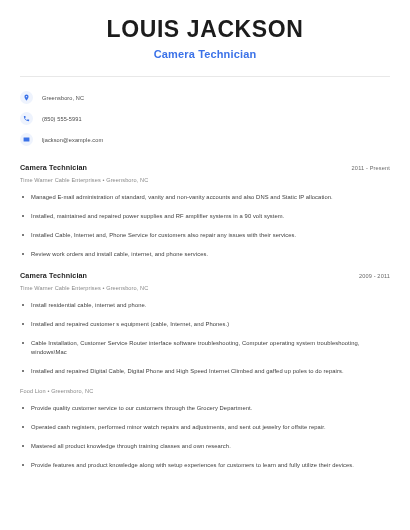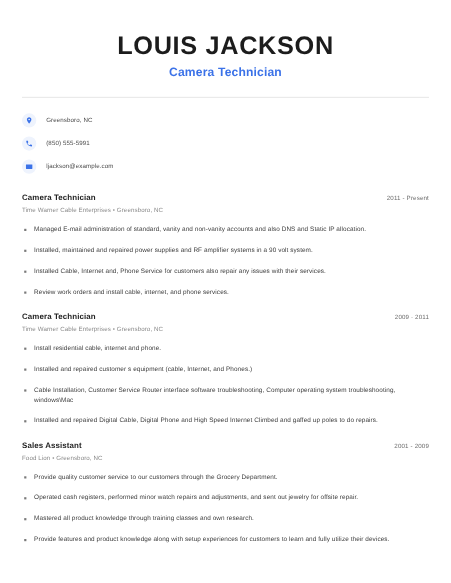--- a/index.html
+++ b/index.html
@@ -14,21 +14,21 @@
     font-family: "Liberation Sans", sans-serif;
     color: #2b2b2b;
     -webkit-font-smoothing: antialiased;
   }
   .page {
     position: relative;
     width: 410px;
     height: 530px;
     background: #ffffff;
     box-sizing: border-box;
-    padding: 12px 20px;
+    padding: 0 20px;
   }
 
   
   .header {
     padding-top: 17px;
     text-align: center;
   }
   .full-name {
     font-size: 23px;
     font-weight: bold;
@@ -217,24 +217,20 @@
       <div class="entry-company">Time Warner Cable Enterprises  •  Greensboro, NC</div>
       <ul class="bullets">
         <li class="bullet">Install residential cable, internet and phone.</li>
         <li class="bullet">Installed and repaired customer s equipment (cable, Internet, and Phones.)</li>
         <li class="bullet">Cable Installation, Customer Service Router interface software troubleshooting, Computer operating system troubleshooting, windows\Mac</li>
         <li class="bullet">Installed and repaired Digital Cable, Digital Phone and High Speed Internet Climbed and gaffed up poles to do repairs.</li>
       </ul>
     </div>
 
     <div class="entry">
-      <div class="entry-head">
-        <div class="entry-role">Sales Assistant</div>
-        <div class="entry-dates">2001 - 2009</div>
-      </div>
       <div class="entry-company">Food Lion  •  Greensboro, NC</div>
       <ul class="bullets">
         <li class="bullet">Provide quality customer service to our customers through the Grocery Department.</li>
         <li class="bullet">Operated cash registers, performed minor watch repairs and adjustments, and sent out jewelry for offsite repair.</li>
         <li class="bullet">Mastered all product knowledge through training classes and own research.</li>
         <li class="bullet">Provide features and product knowledge along with setup experiences for customers to learn and fully utilize their devices.</li>
 
       </ul>
     </div>
 

